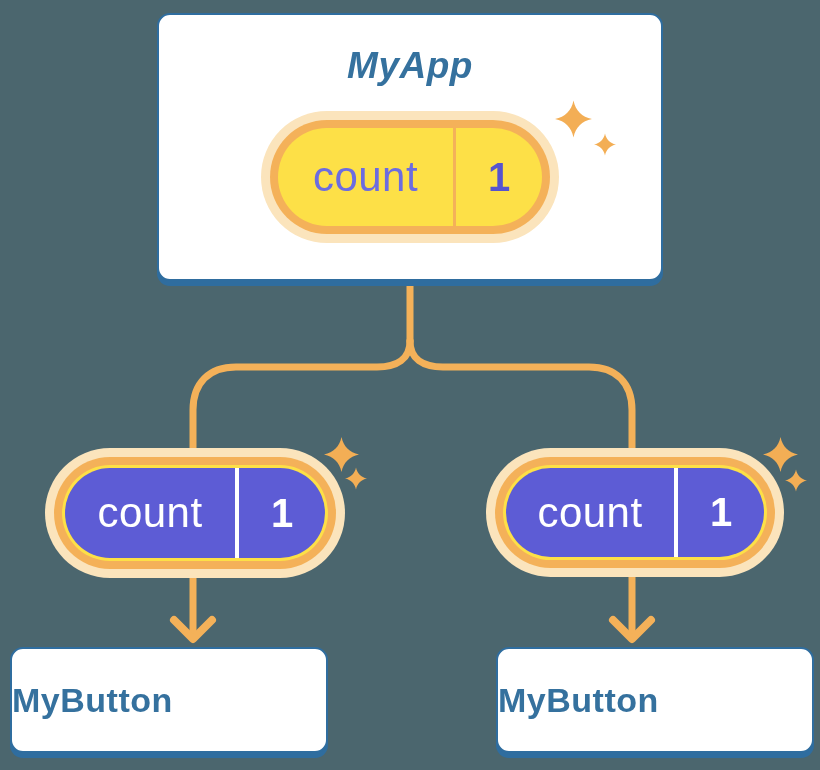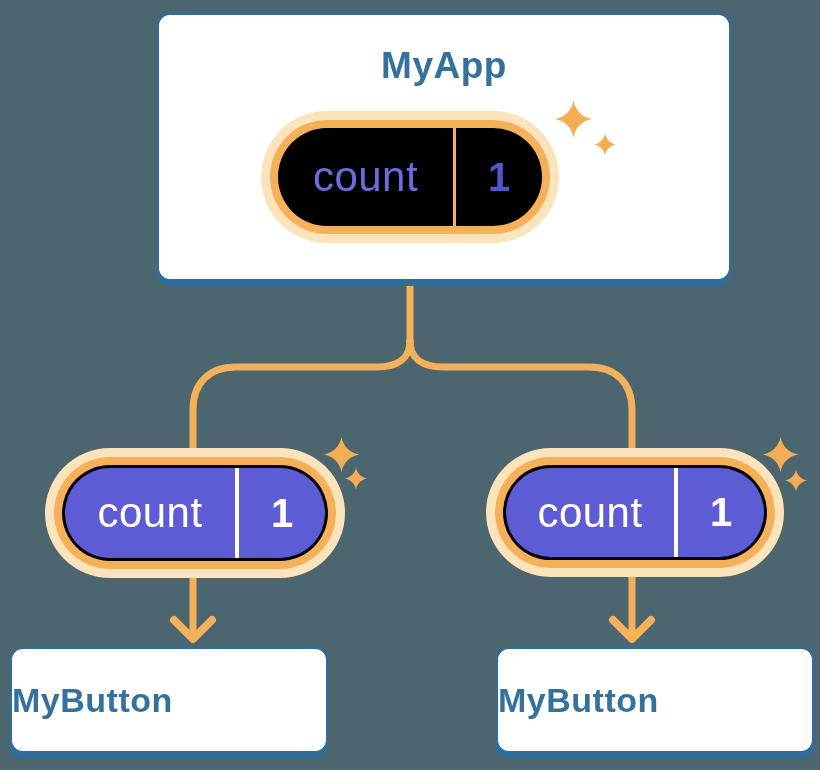--- a/index.html
+++ b/index.html
@@ -27,21 +27,21 @@
   .arrow-head { stroke-width: 8; }
 
   .card {
     position: absolute;
     background: #FFFFFF;
     border: 2px solid #2F6D9F;
     border-radius: 13px;
     box-shadow: 0 5px 0 #2F6D9F;
     z-index: 2;
   }
-  .root-card { left: 157px; top: 13px; width: 574px; height: 268px; }
+  .root-card { left: 157px; top: 13px; width: 506px; height: 268px; font-style: italic; }
   .root-card .card-title {
     margin-top: 30px;
     text-align: center;
     color: #35719E;
     font-size: 37px;
     font-weight: bold;
     letter-spacing: 0.5px;
   }
   .child-card {
     width: 318px;
@@ -71,21 +71,21 @@
   .pill-left  { left: 45px;  top: 448px; width: 300px; height: 130px; }
   .pill-right { left: 486px; top: 448px; width: 298px; height: 129px; }
   .pill-ring {
     height: 100%;
     background: #F4B159;
     border-radius: 999px;
     padding: 8px;
   }
   .pill-core {
     height: 100%;
-    background: #000000;
+    background: #fde047;
     border-radius: 999px;
     overflow: hidden;
     display: flex;
     align-items: stretch;
   }
   .pill-dark .pill-core { padding: 3px; }
   .pill-fill {
     flex: 1;
     display: flex;
     align-items: stretch;

